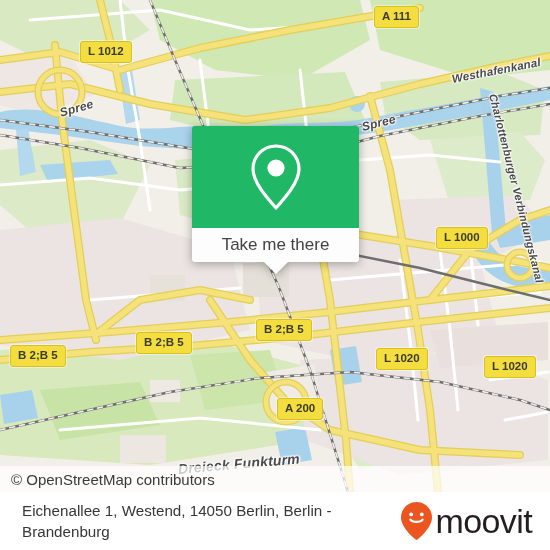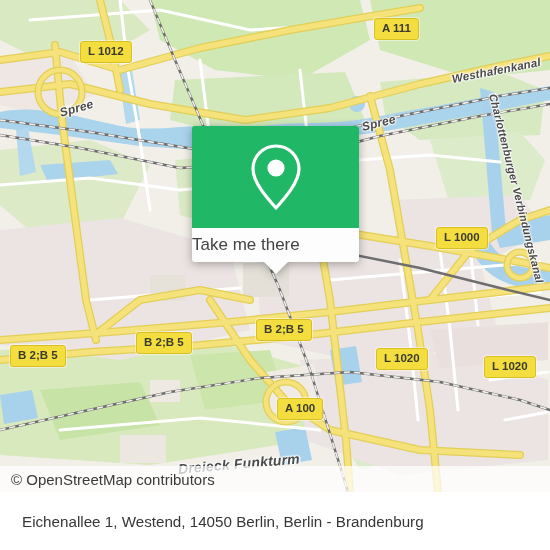--- a/index.html
+++ b/index.html
@@ -64,21 +64,21 @@
     filter:drop-shadow(0 2px 5px rgba(0,0,0,.32));
   }
   #popup-head{
     background:#20b866;height:102px;
     border-radius:3px 3px 0 0;
     display:flex;align-items:center;justify-content:center;
   }
   #popup-body{
     background:#fdfdfd;height:34px;
     border-radius:0 0 3px 3px;
-    display:flex;align-items:center;justify-content:flex-start;
+    display:flex;align-items:center;justify-content:center;
   }
   #popup-label{
     font-size:17px;color:#434343;
     font-family:"Liberation Sans","DejaVu Sans",sans-serif;
   }
   #popup-tail{
     position:absolute;left:50%;transform:translateX(-50%);
     top:136px;
     width:0;height:0;
     border-left:12px solid transparent;
@@ -244,29 +244,29 @@
 
     <div class="layer" id="place-labels">
         <div class="mlabel" style="left: 452px; top: 73px; font-size: 11.5px; transform: rotate(-11deg); transform-origin: left center;">Westhafenkanal</div>
         <div class="mlabel" style="left: 493px; top: 88px; font-size: 11px; transform: rotate(76deg); transform-origin: left center;">Charlottenburger Verbindungskanal</div>
         <div class="mlabel" style="left: 60px; top: 106px; font-size: 12px; transform: rotate(-16deg); transform-origin: left center;">Spree</div>
         <div class="mlabel" style="left: 362px; top: 120px; font-size: 12px; transform: rotate(-14deg); transform-origin: left center;">Spree</div>
         <div class="mlabel" style="left: 178px; top: 461px; font-size: 14px; transform: rotate(-5deg); transform-origin: left center;">Dreieck Funkturm</div>
       </div>
 
     <div class="layer" id="road-shields">
-        <div class="shield" style="left: 374px; top: 6px; margin-top: 12px;">A 111</div>
+        <div class="shield" style="left: 374px; top: 6px;">A 111</div>
         <div class="shield" style="left: 80px; top: 41px; text-align: right;">L 1012</div>
         <div class="shield" style="left: 388px; top: 227px; margin-left: 48px;">L 1000</div>
         <div class="shield" style="left: 256px; top: 319px;">B 2;B 5</div>
         <div class="shield" style="left: 136px; top: 332px;">B 2;B 5</div>
         <div class="shield" style="left: 10px; top: 345px;">B 2;B 5</div>
         <div class="shield" style="left: 376px; top: 348px;">L 1020</div>
         <div class="shield" style="left: 484px; top: 356px;">L 1020</div>
-        <div class="shield" style="left: 277px; top: 398px;">A 100</div>
+        <div class="shield" style="left: 277px; top: 398px;">A 200</div>
       </div>
 
     <div id="attrib">
       <span>© OpenStreetMap contributors</span>
     </div>
 
     <div id="popup">
       <div id="popup-head">
         <svg width="58" height="72" viewBox="0 0 58 72">
           <path d="M29,5 C16.3,5 6,15.3 6,28 C6,41.5 21,58 29,67 C37,58 52,41.5 52,28 C52,15.3 41.7,5 29,5 Z" fill="none" stroke="#ffffff" stroke-width="3.2" stroke-linejoin="round"></path>
@@ -275,14 +275,23 @@
       </div>
       <div id="popup-body">
         <span id="popup-label">Take me there</span>
       </div>
       <div id="popup-tail"></div>
     </div>
   </div>
 
   <div id="bottom">
     <div id="address">Eichenallee 1, Westend, 14050 Berlin, Berlin - Brandenburg</div>
+    <div id="brand">
+      <svg width="33" height="40" viewBox="0 0 33 40">
+        <path d="M16.5,1 C8,1 1,7.9 1,16.4 C1,25.6 12.3,36.2 16.5,39 C20.7,36.2 32,25.6 32,16.4 C32,7.9 25,1 16.5,1 Z" fill="#ea5520"></path>
+        <circle cx="11.2" cy="13.4" r="1.9" fill="#ffffff"></circle>
+        <circle cx="21.8" cy="13.4" r="1.9" fill="#ffffff"></circle>
+        <path d="M10.4,18.6 C12.3,21.6 20.7,21.6 22.6,18.6" fill="none" stroke="#ffffff" stroke-width="2.1" stroke-linecap="round"></path>
+      </svg>
+      <span id="brand-name">moovit</span>
+    </div>
   </div>
 </div>
 
 </body></html>

